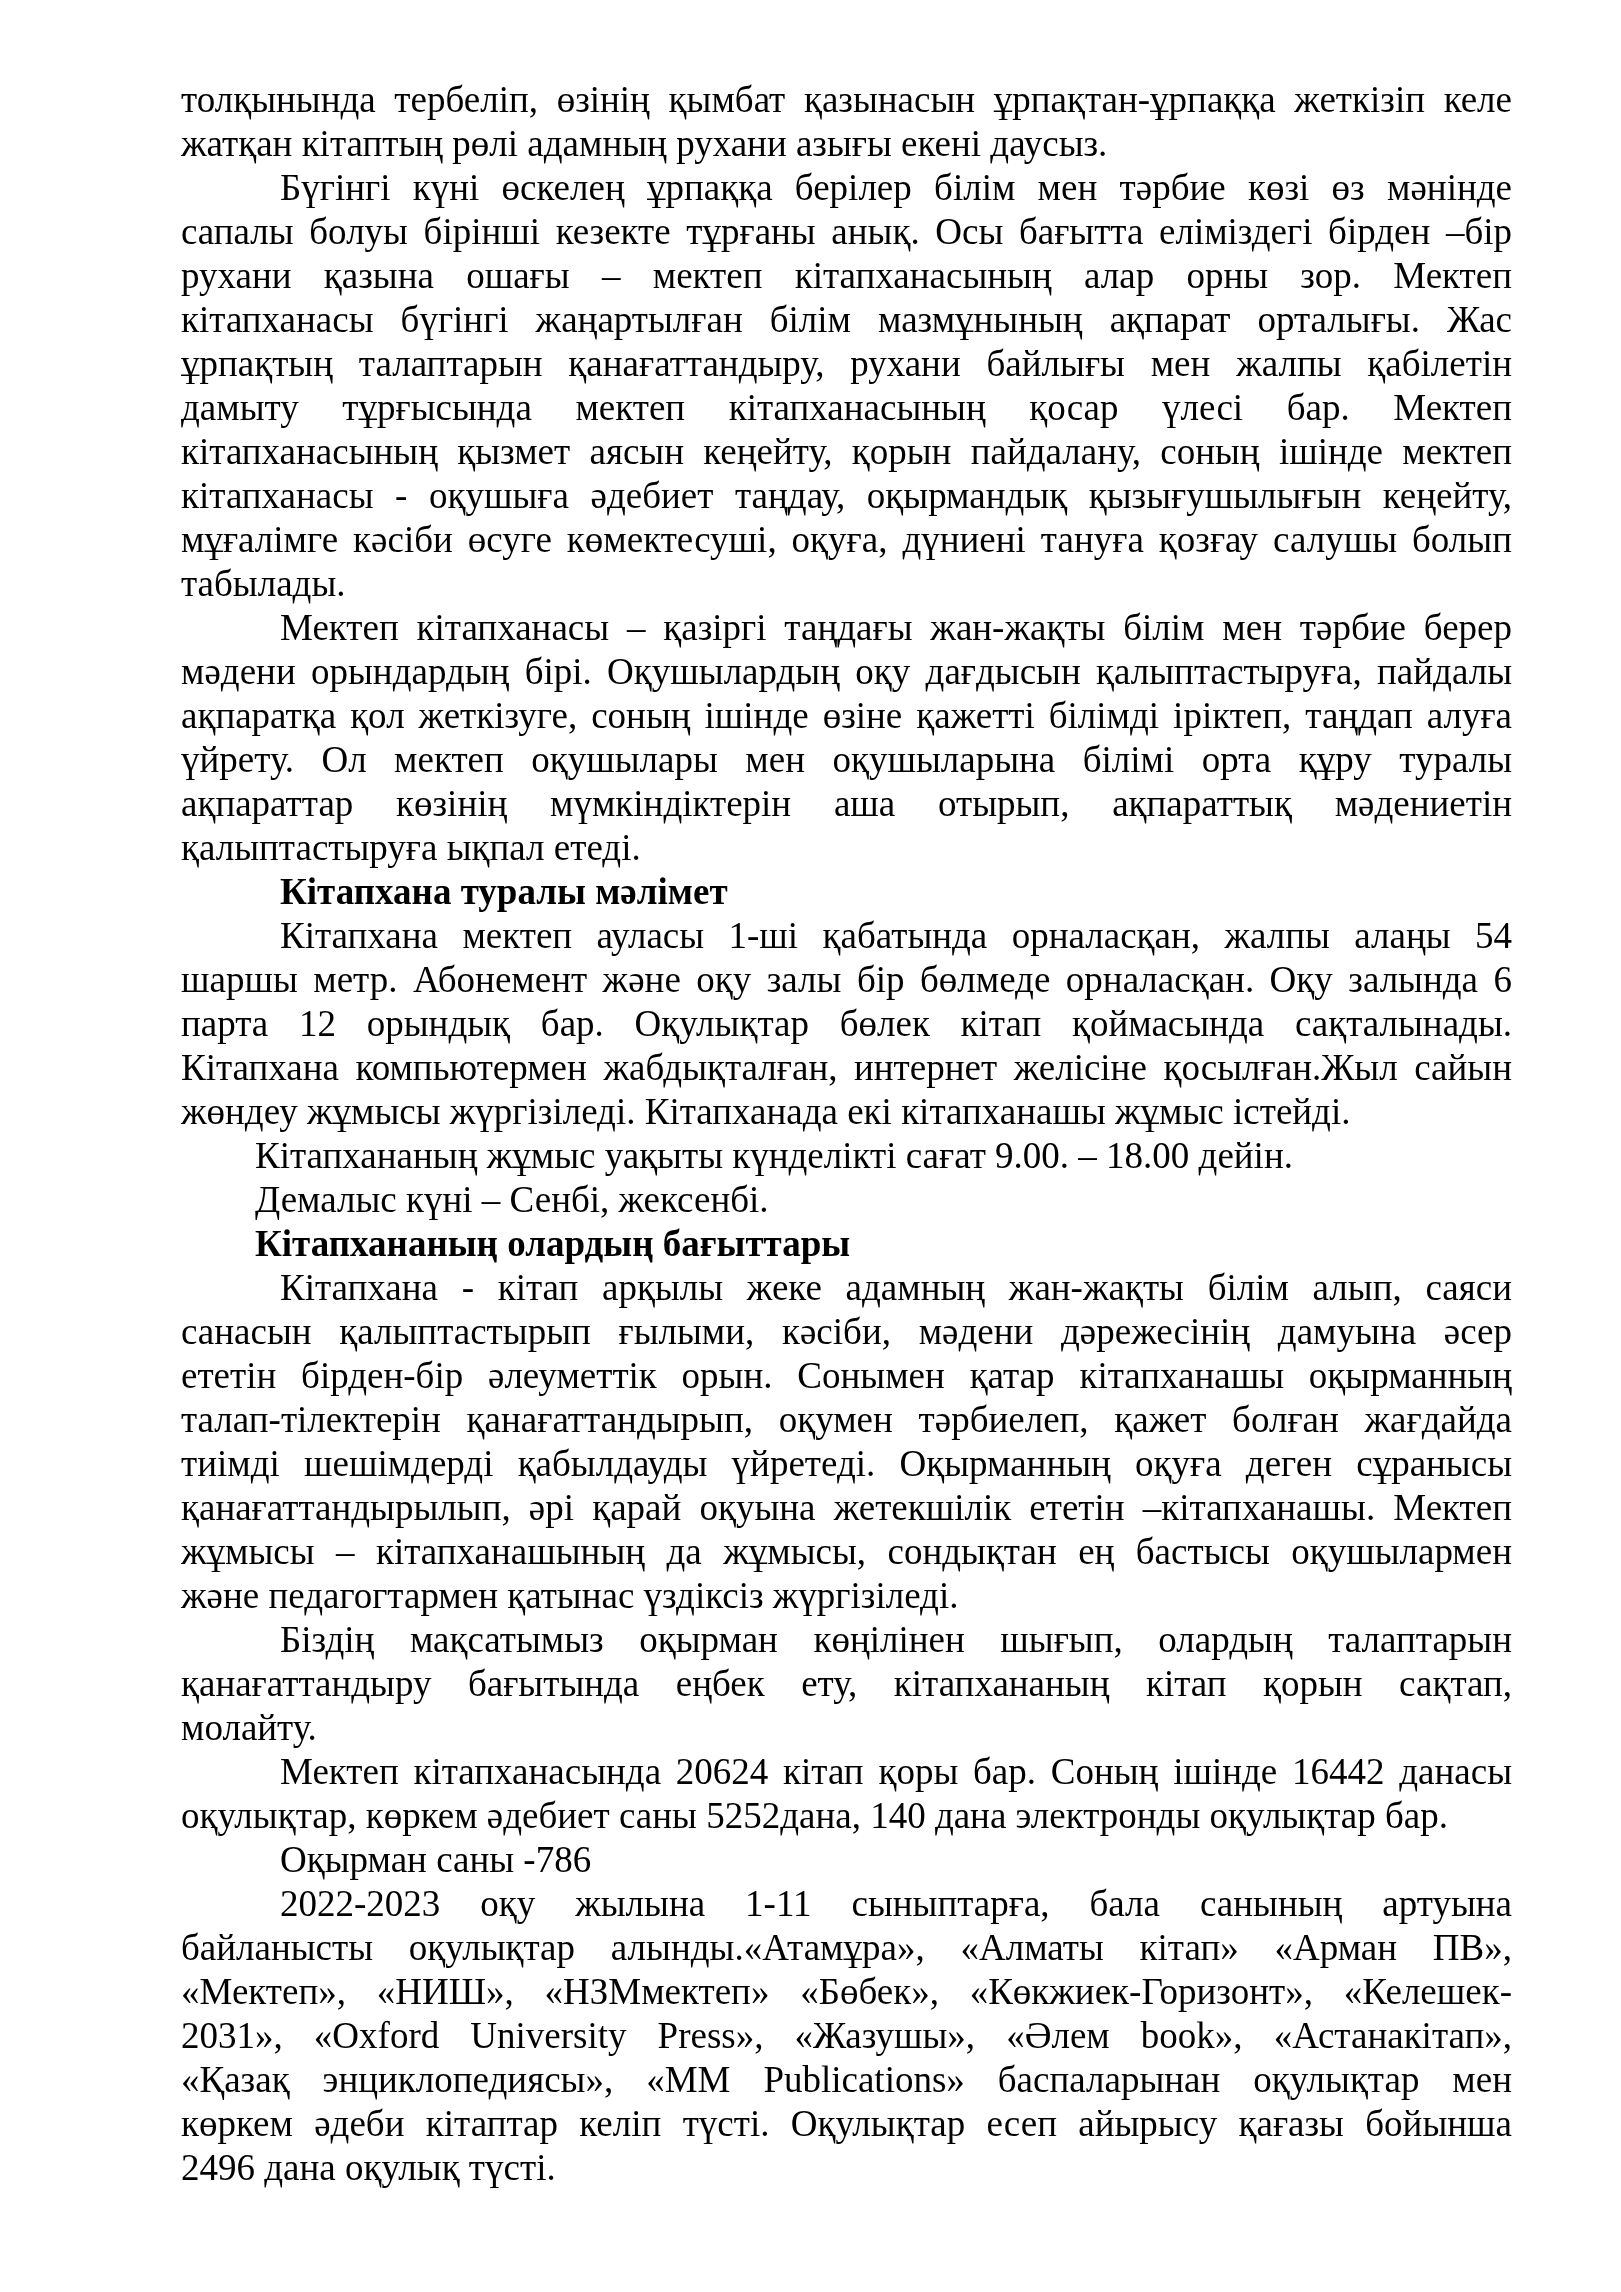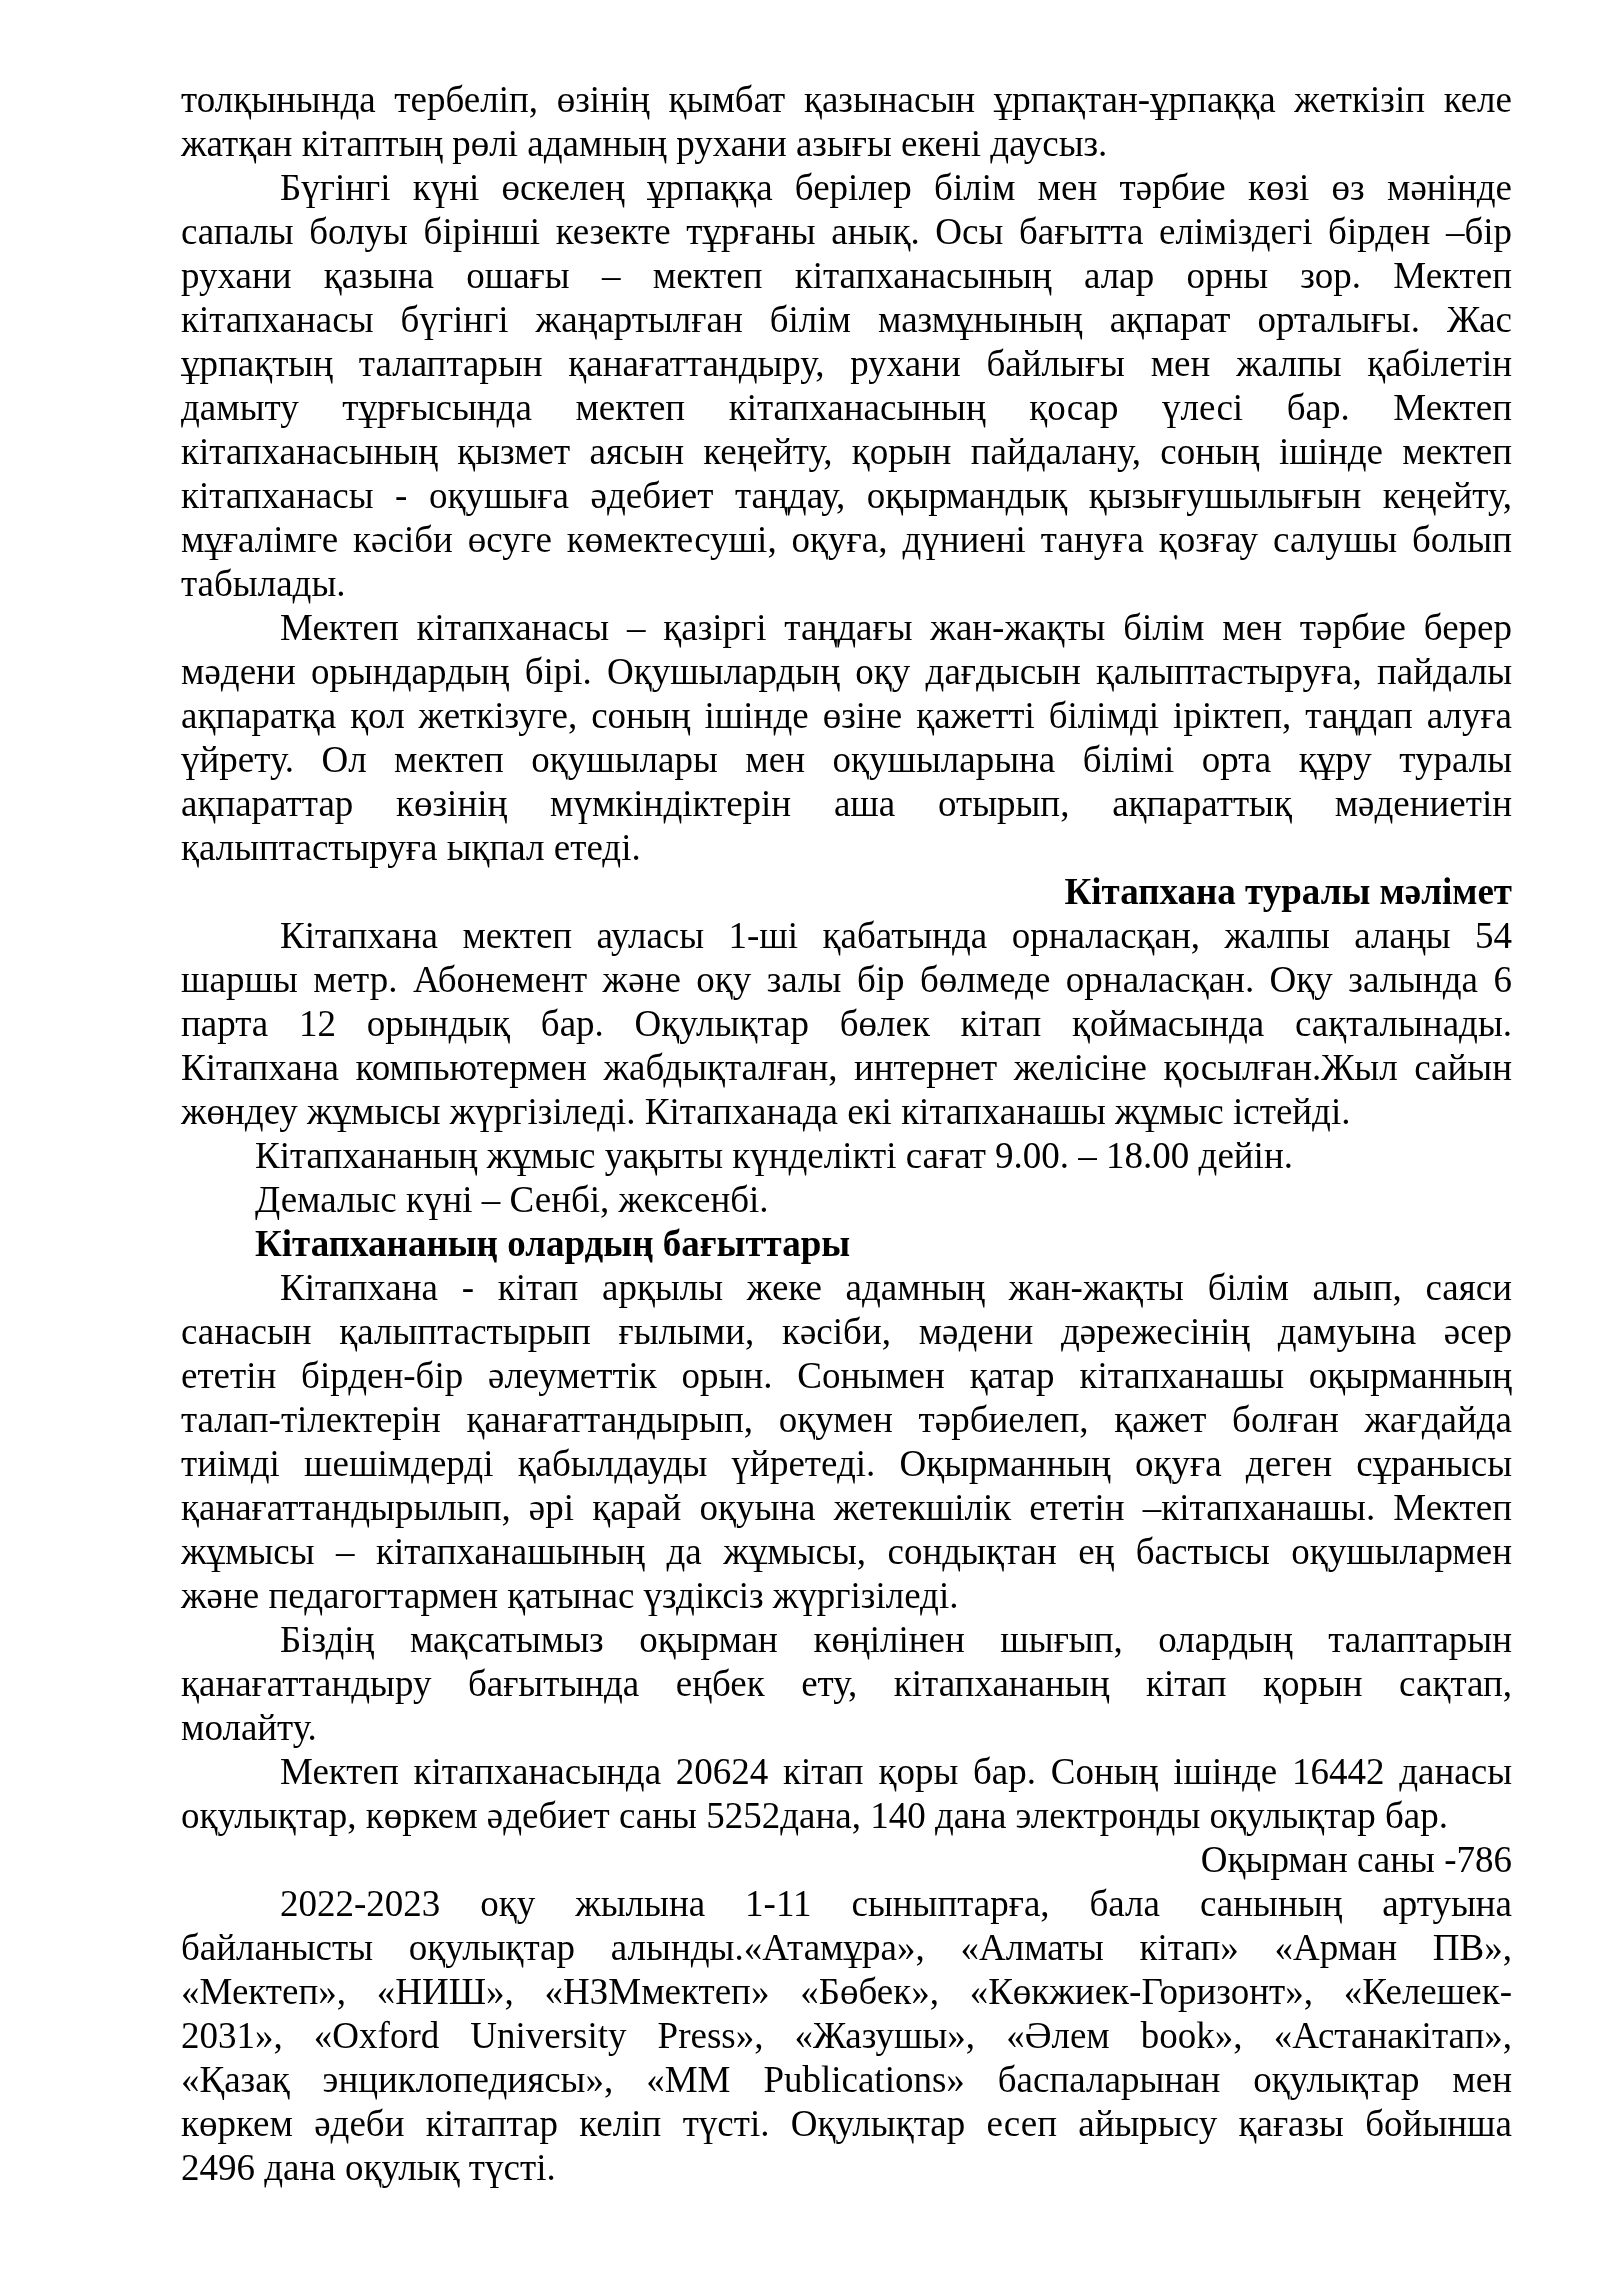--- a/index.html
+++ b/index.html
@@ -29,21 +29,21 @@
     font-size: 37px;
     white-space: nowrap;
     overflow: visible;
   }
   .line.j {
     text-align: justify;
     text-align-last: justify;
     white-space: normal;
     overflow: hidden;
   }
-  .ind { padding-left: 99px; text-align: right; }
+  .ind { padding-left: 99px; }
   .ind-s { padding-left: 74px; font-family: Liberation Serif, serif; }
   .bold { font-weight: bold; }
 </style>
 </head>
 <body>
 
 <div class="page" id="page">
     <div class="line j">толқынында тербеліп, өзінің қымбат қазынасын ұрпақтан-ұрпаққа жеткізіп келе</div>
     <div class="line">жатқан кітаптың рөлі адамның рухани азығы екені даусыз.</div>
     <div class="line j ind">Бүгінгі күні өскелең ұрпаққа берілер білім мен тәрбие көзі өз мәнінде</div>

